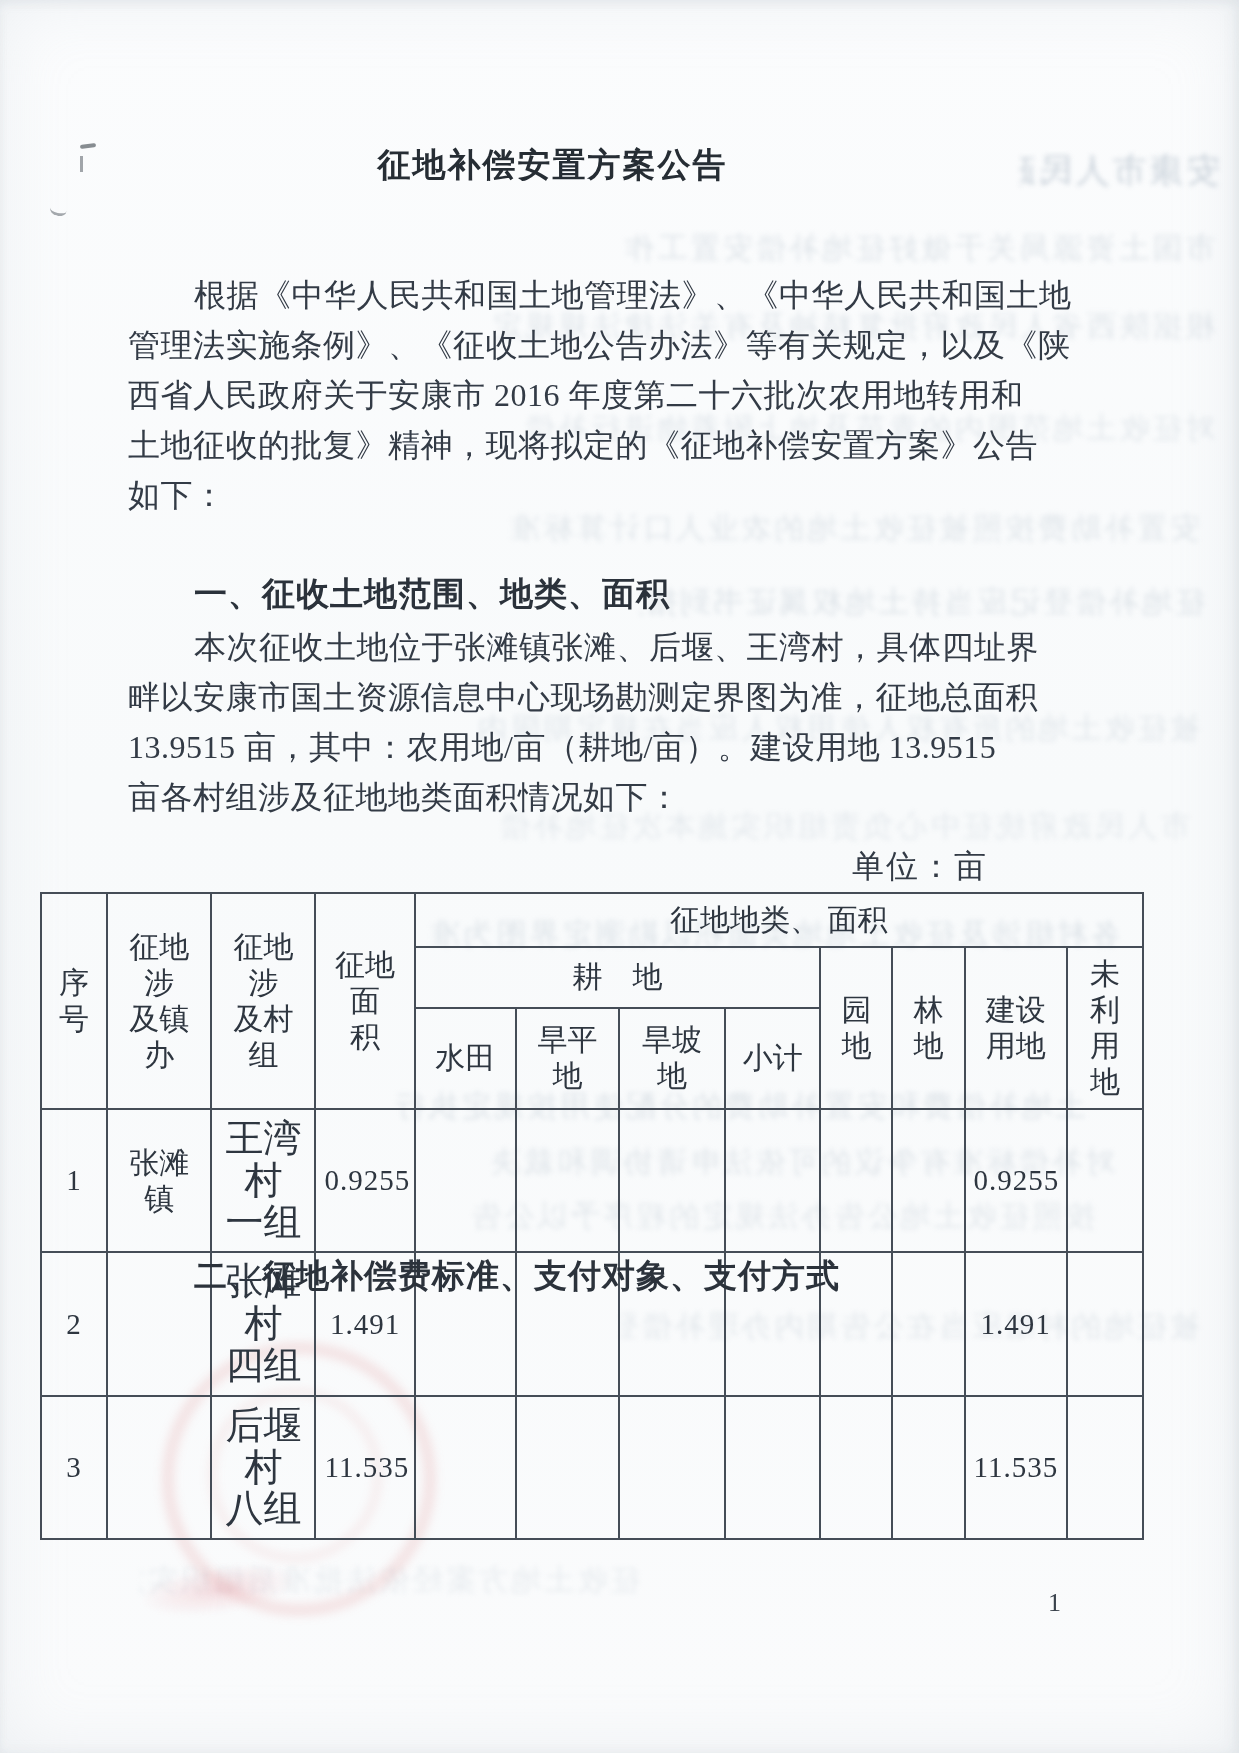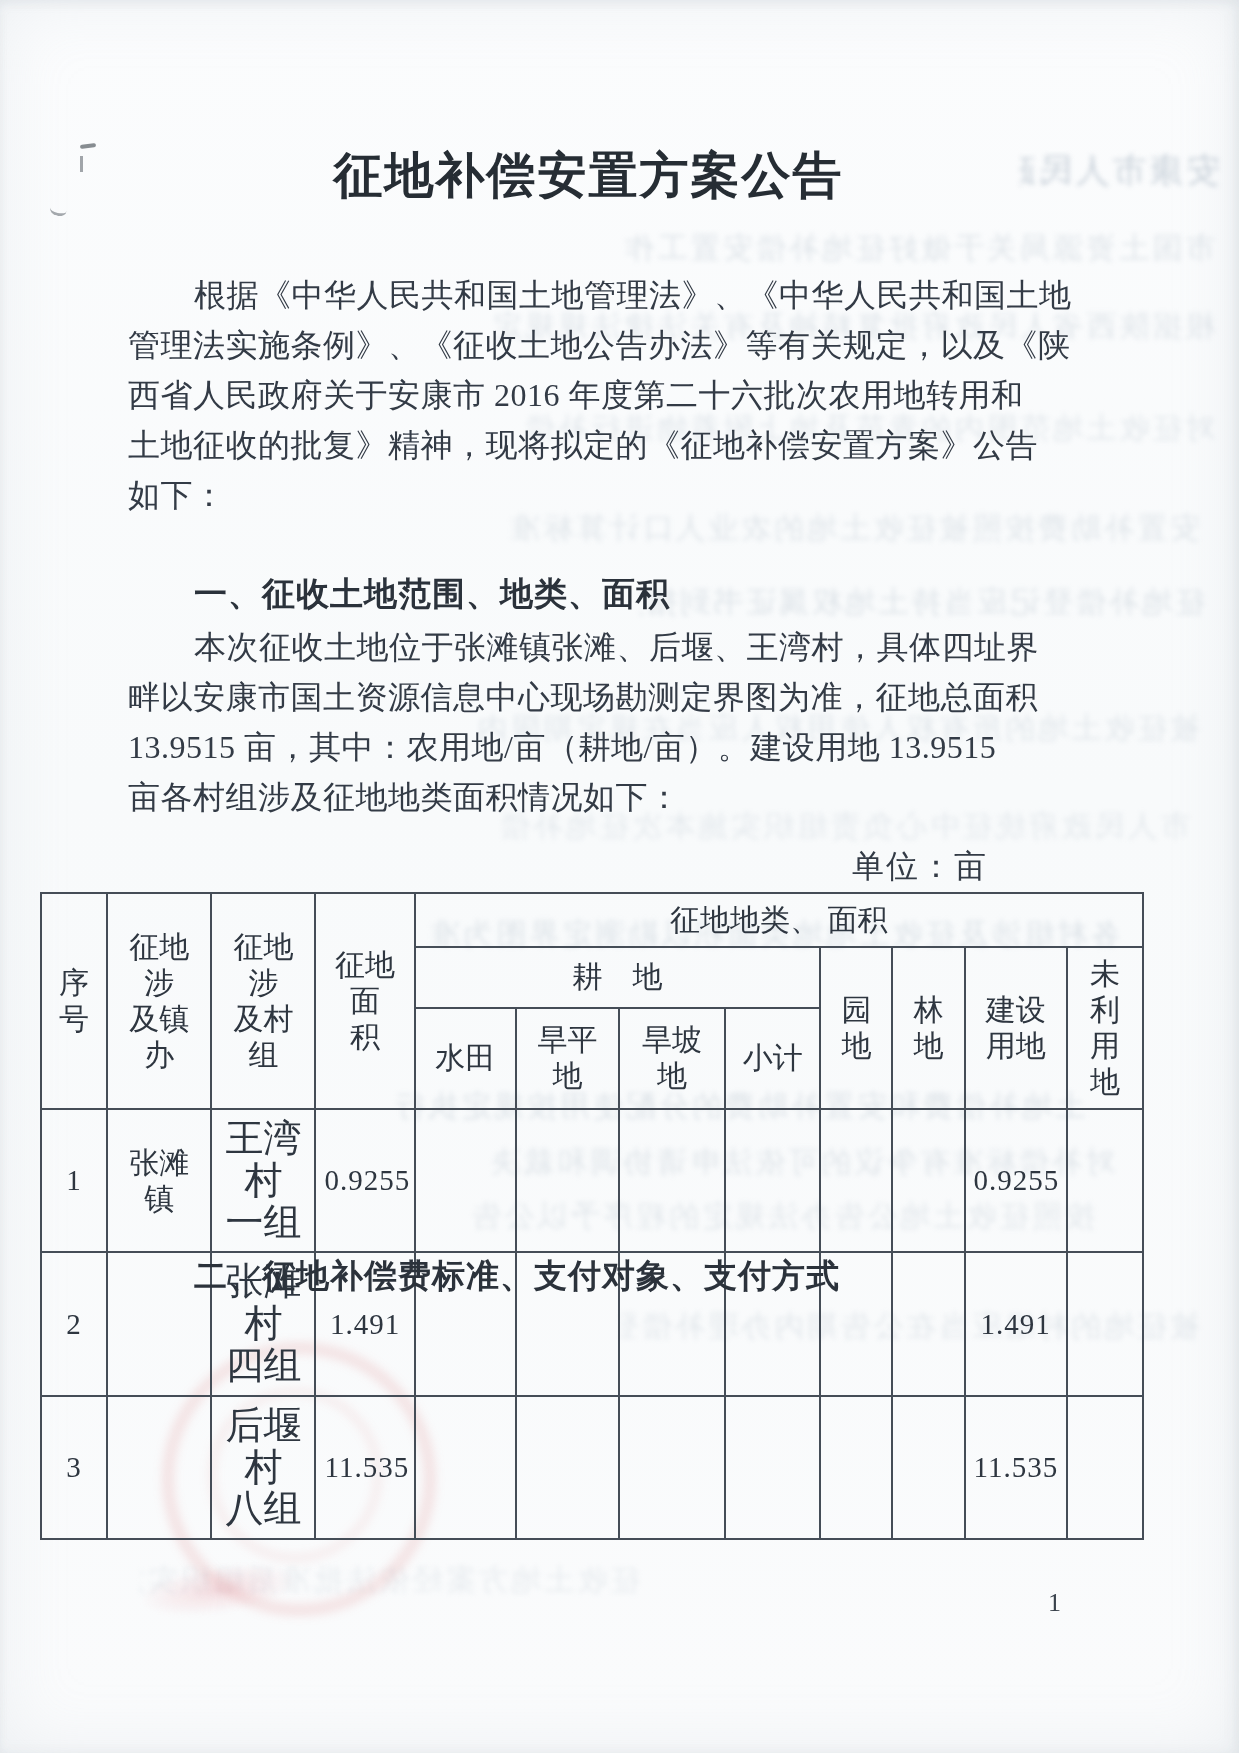--- a/index.html
+++ b/index.html
@@ -32,23 +32,22 @@
   .pink-smudge{
     position:absolute;pointer-events:none;
     background:radial-gradient(ellipse at center, rgba(228,140,150,.28), rgba(228,140,150,0) 70%);
     filter:blur(2px);
   }
   .pencil{position:absolute;pointer-events:none;}
   
   .doc-title{
     position:absolute;left:0;top:143px;width:1105px;
     text-align:center;
-    font-size:49px;font-weight:700;color:#262d34;
+    font-size:33px;font-weight:700;color:#262d34;
     letter-spacing:2px;
-    margin-left:36px;
   }
   .para{
     position:absolute;left:128px;
     font-size:32px;line-height:50px;letter-spacing:.5px;
     white-space:pre;
     text-indent:66px;
     color:#333b46;
   }
   .section-heading{
     position:absolute;left:194px;

